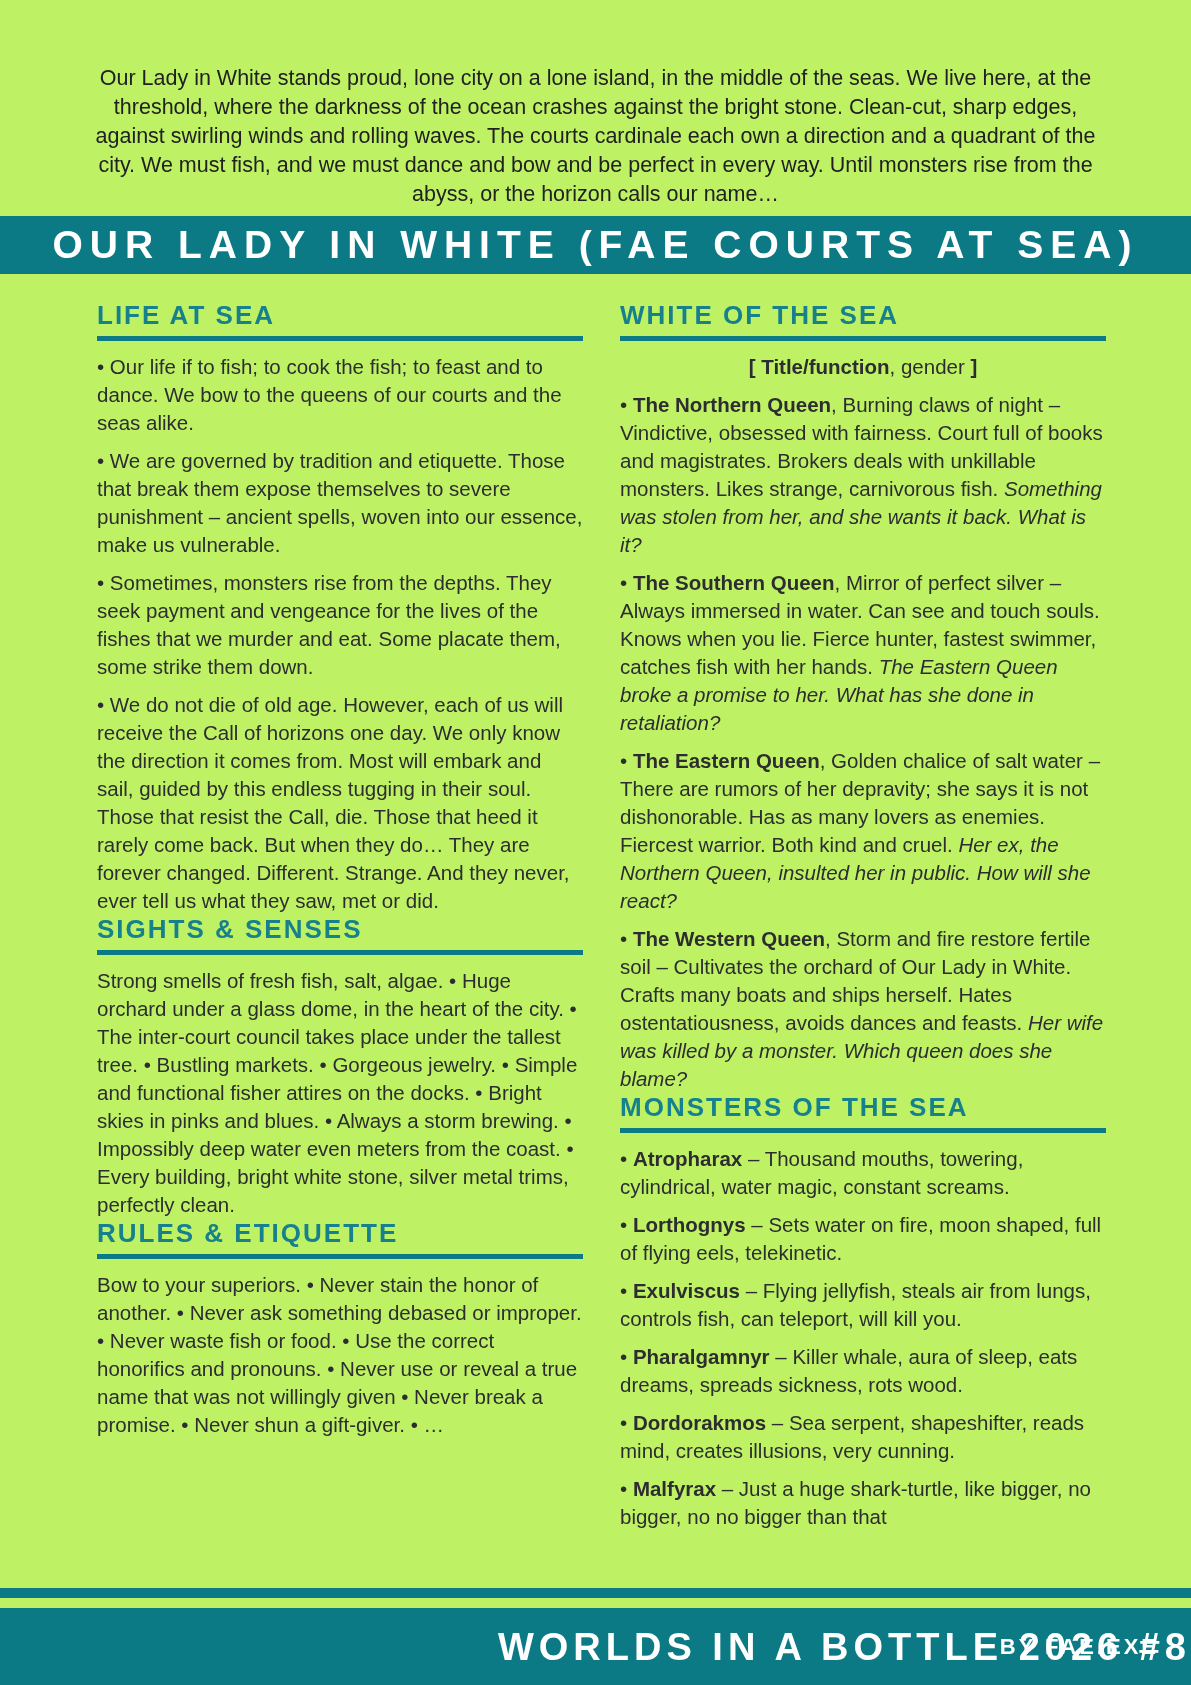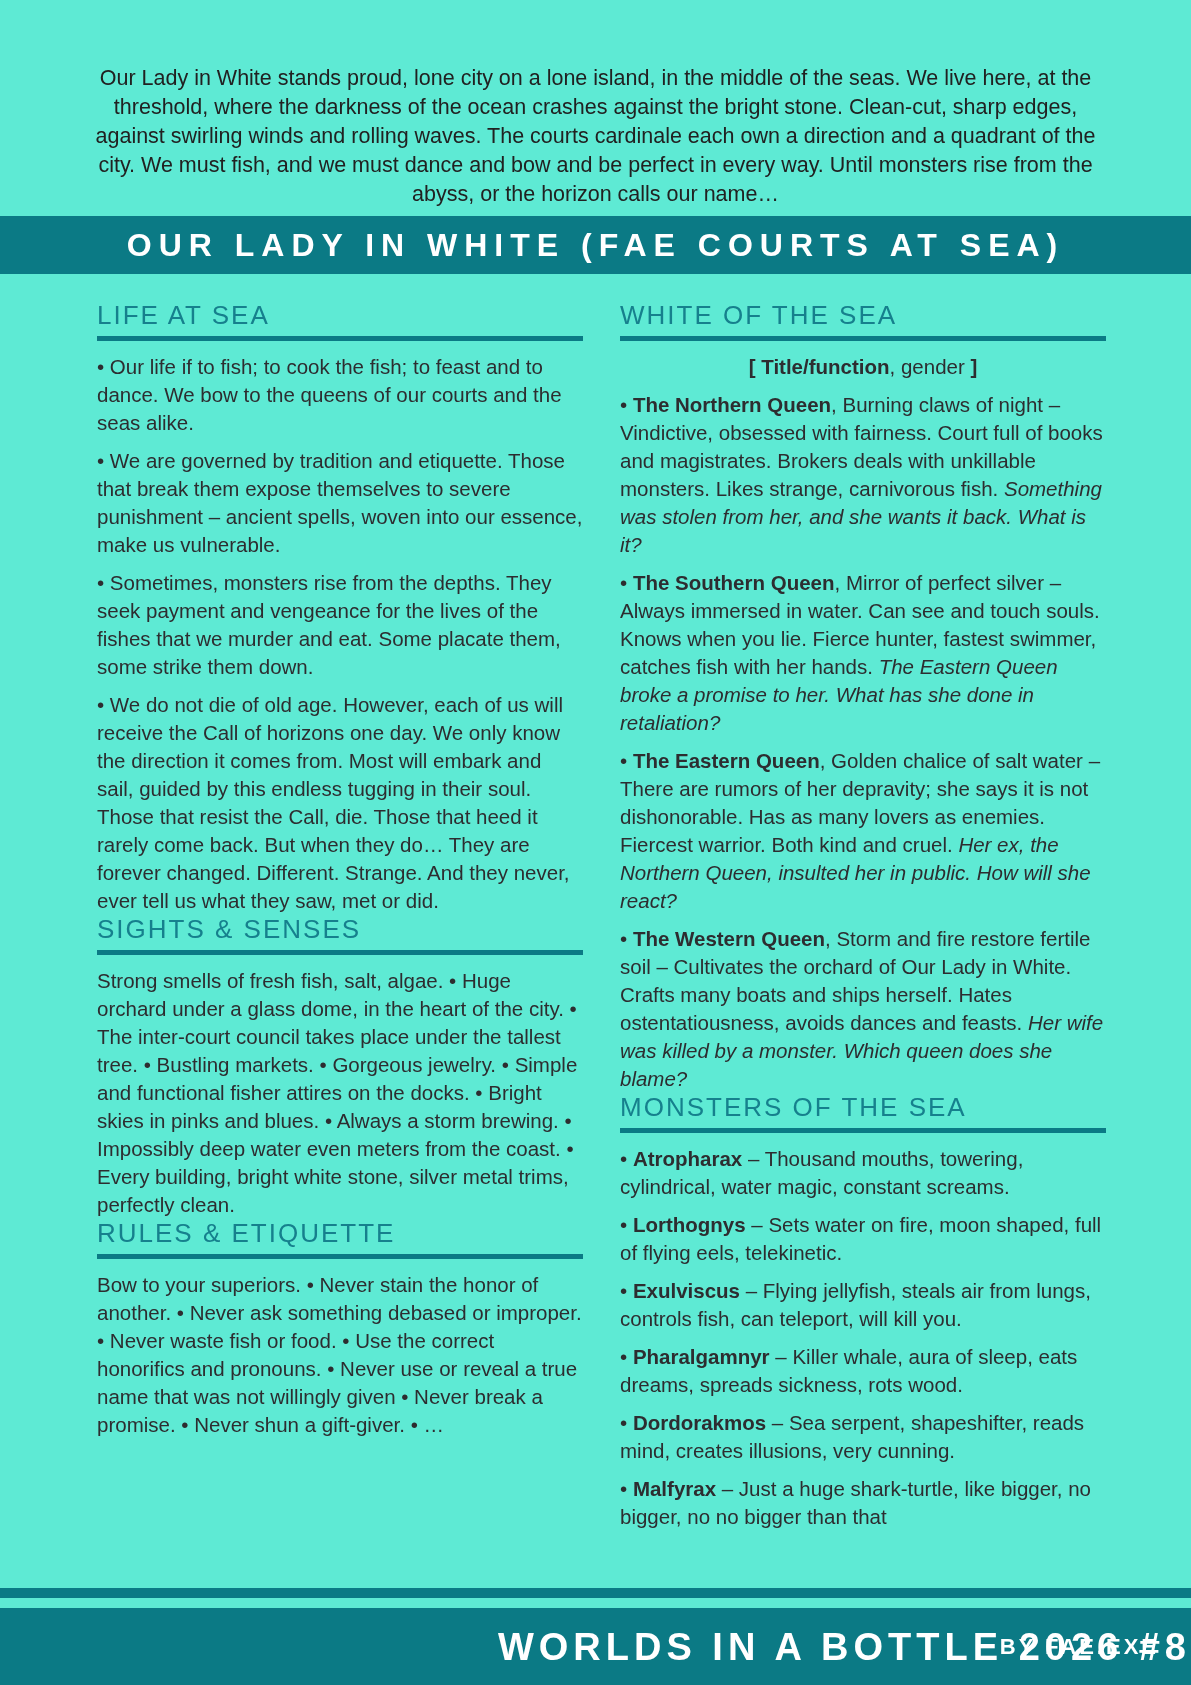--- a/index.html
+++ b/index.html
@@ -1,45 +1,45 @@
 <!DOCTYPE html>
 <html style="--teal: #0b7a85; --teal-text: #16808d;"><head>
 <meta charset="utf-8">
 <style>
   html,body{margin:0;padding:0;background:#ffffff;}
   .page{
     position:relative;
     width:1191px;height:1685px;
-    background:#5eead4;overflow:hidden;
+    background:#bef264;overflow:hidden;
     font-family:"Liberation Sans",sans-serif;
   }
   .intro{
     position:absolute;top:42px;left:50%;transform:translateX(-50%);
     width:1005px;text-align:center;
     font-size:21.5px;line-height:29px;color:#212121;
   }
   .banner{
     position:absolute;top:216px;left:0;width:100%;height:58px;
     background:var(--teal,#0b7a85);
     display:flex;align-items:center;justify-content:center;
   }
   .banner-title{
-    color:#ffffff;font-weight:bold;font-size:32px;letter-spacing:7px;
+    color:#ffffff;font-weight:bold;font-size:39px;letter-spacing:7px;
     white-space:nowrap;
   }
   .columns{
     position:absolute;top:301px;left:97px;
     display:flex;gap:37px;height:1285px;overflow:hidden;
   }
   .col{width:486px;}
   .section{margin:0;}
   .section + .section{}
   .section h2{
     margin:0;color:var(--teal-text,#16808d);
-    font-size:26px;line-height:28px;font-weight:normal;letter-spacing:2px;
+    font-size:26px;line-height:28px;font-weight:bold;letter-spacing:2px;
   }
   .rule{height:5px;background:var(--teal,#0b7a85);margin-top:7px;}
   .sec-body{margin-top:12px;}
   .para{
     margin:0 0 10px 0;
     font-size:20.5px;line-height:28px;color:#2d2d30;
   }
   .para:last-child{margin-bottom:0;}
   .para.center{text-align:center;}
   .b{font-weight:bold;}

